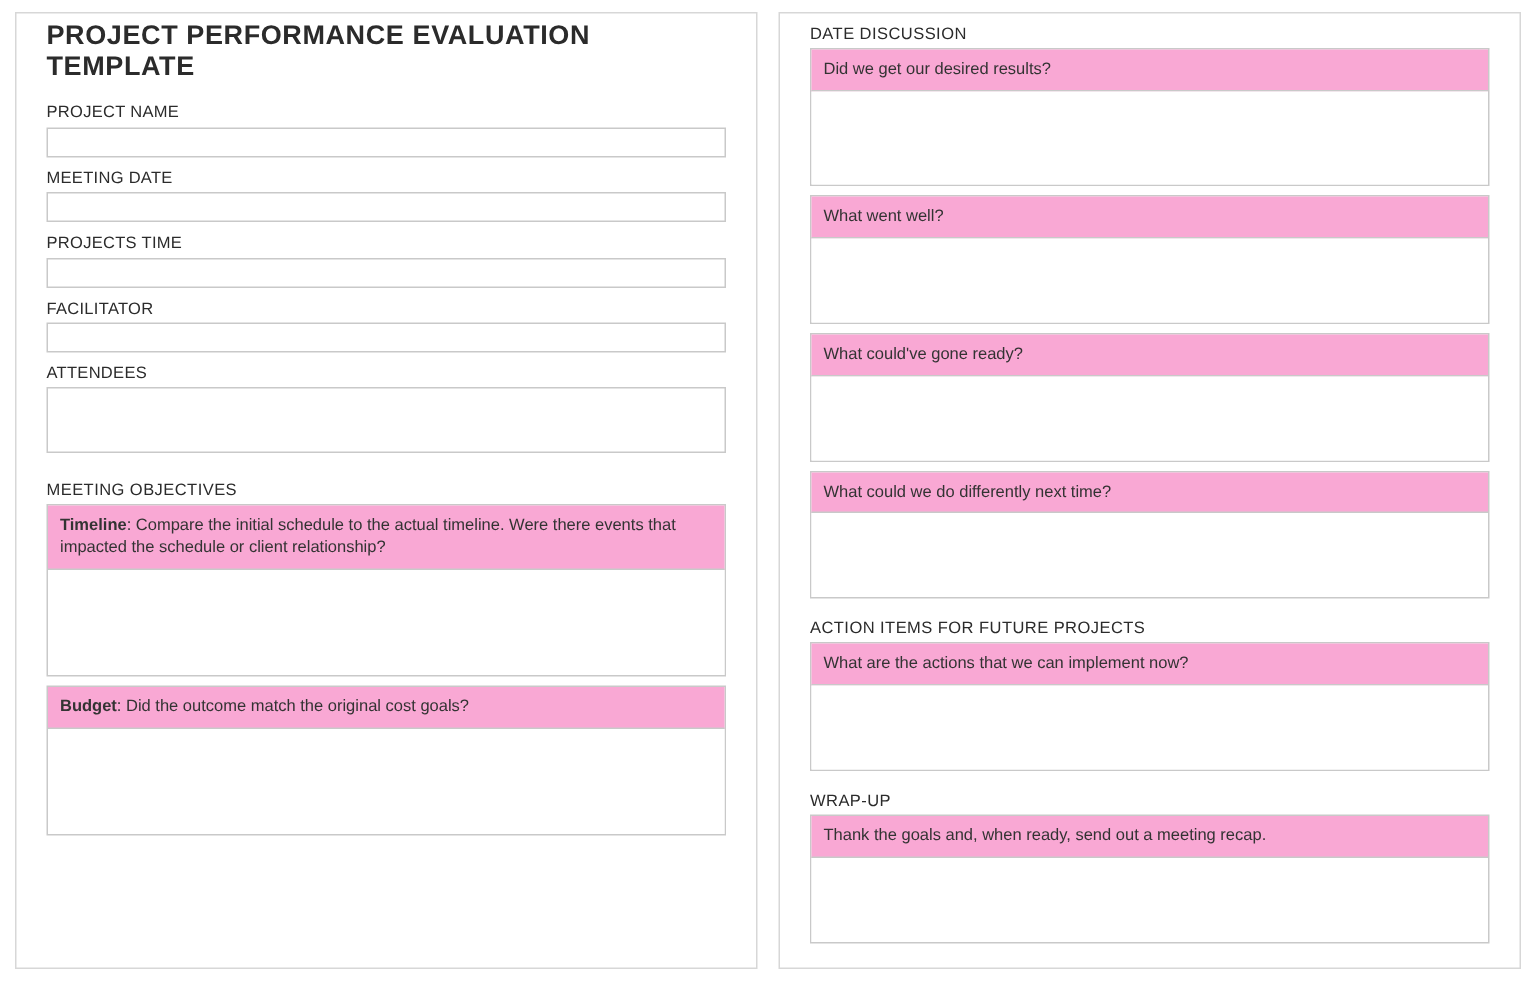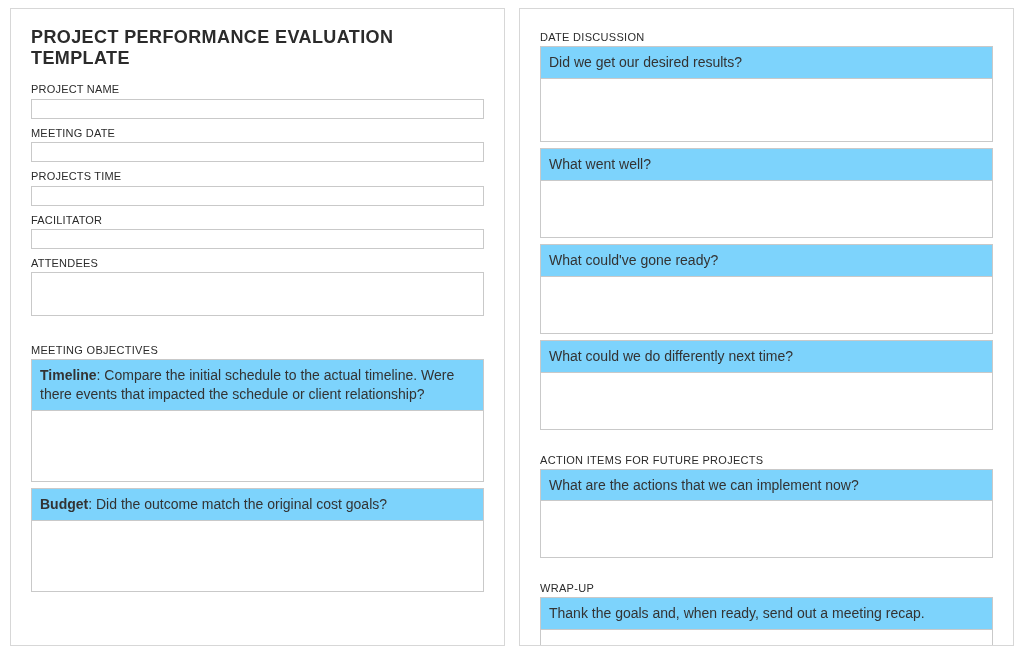--- a/index.html
+++ b/index.html
@@ -10,21 +10,21 @@
     height: 654px;
     overflow: hidden;
     display: flex;
     gap: 14px;
     padding: 8px 10px;
   }
   .page {
     border: 1px solid #d7d7d7;
     background: #fff;
     flex: 1;
-    padding: 18px 20px;
+    padding: 4px 20px;
     overflow: hidden;
   }
   .main-title {
     font-size: 18px;
     font-weight: bold;
     letter-spacing: 0.4px;
     color: #2b2b2b;
     margin-bottom: 14px;
   }
   .field-label {
@@ -49,31 +49,31 @@
     border: 1px solid #c9c9c9;
     background: #fff;
     font-size: 10px;
     padding: 4px;
     resize: none;
   }
   .section-title {
     font-size: 11px;
     letter-spacing: 0.3px;
     color: #2b2b2b;
-    margin-top: 24px;
+    margin-top: 14px;
     margin-bottom: 3px;
     font-weight: 400;
   }
   .section-block {
     border: 1px solid #c9c9c9;
     margin-bottom: 6px;
   }
   .block-header {
-    background: #7dd3fc;
-    font-size: 14px;
+    background: #f9a8d4;
+    font-size: 11px;
     color: #333;
     padding: 6px 8px;
     line-height: 1.35;
     border-bottom: 1px solid #c9c9c9;
   }
   .block-header b {
     font-weight: bold;
   }
   .block-body {
     background: #fff;

